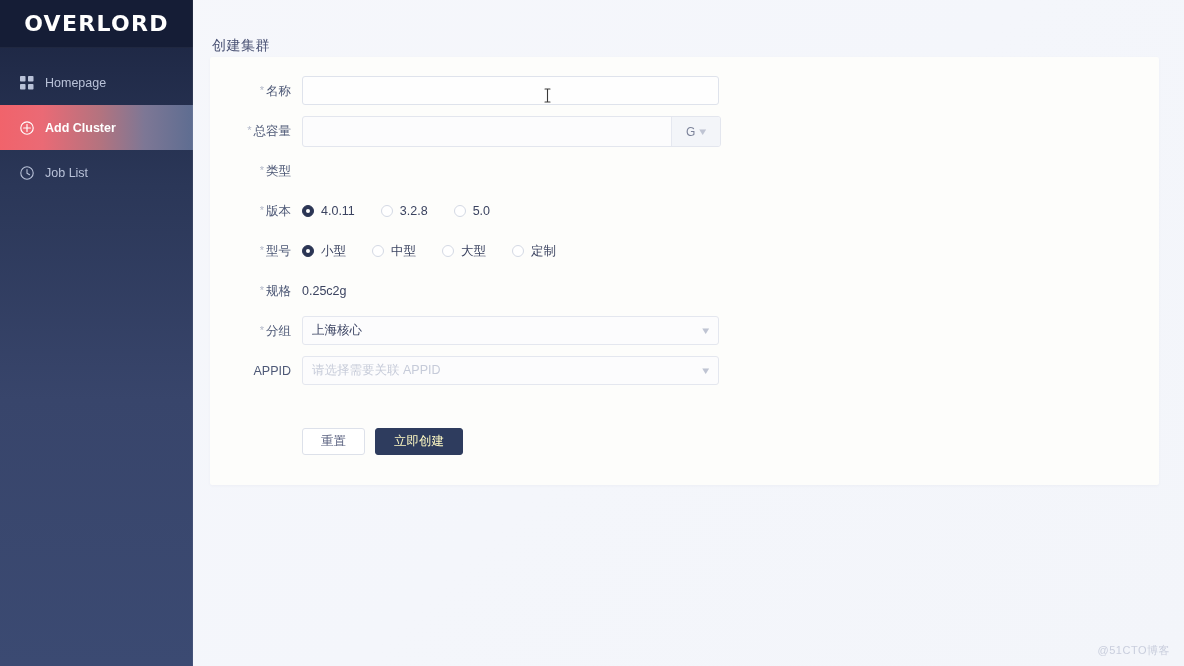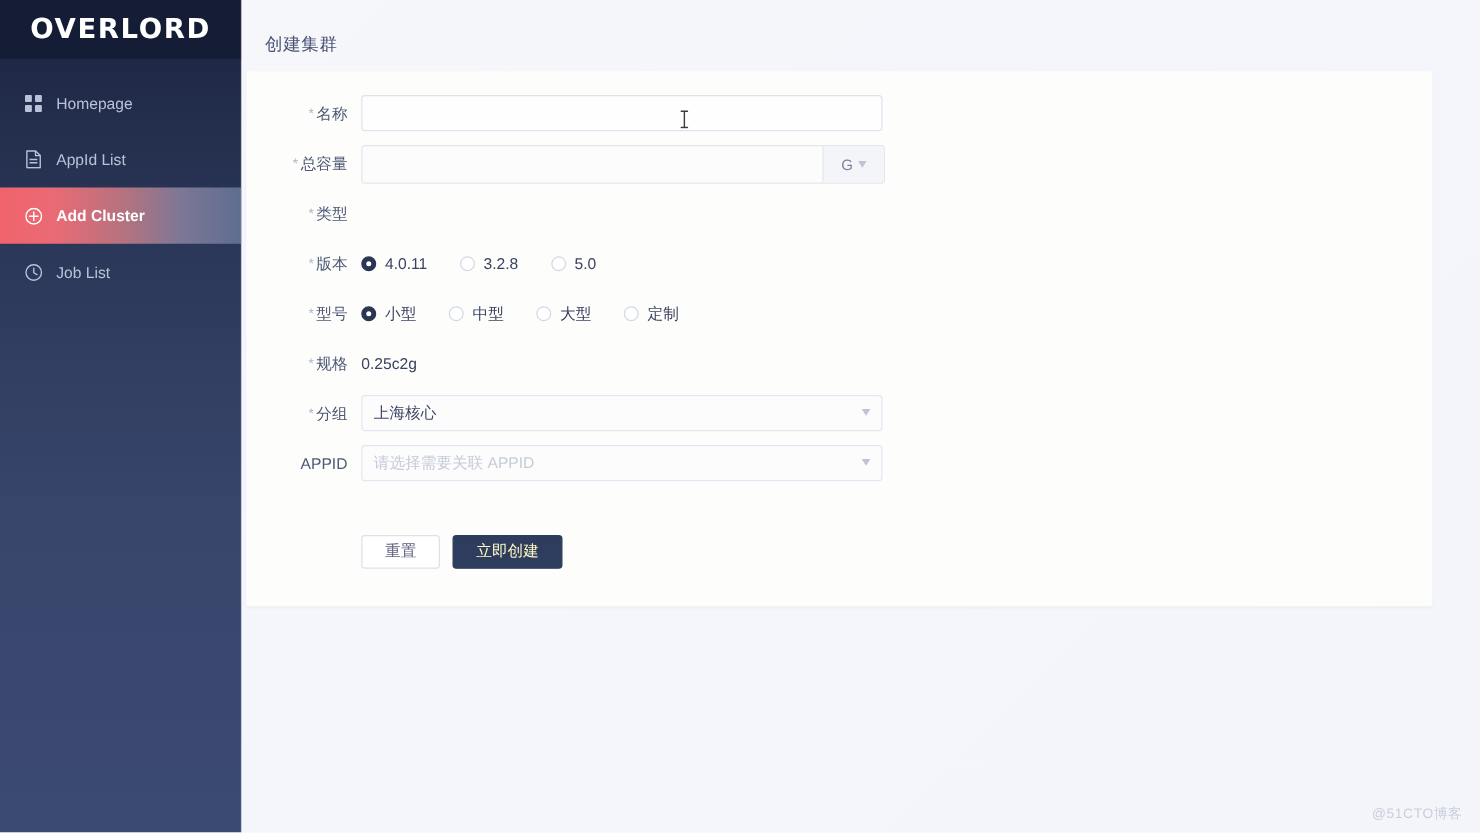--- a/index.html
+++ b/index.html
@@ -88,27 +88,27 @@
   
   .main {
     flex: 1;
     height: 666px;
     position: relative;
     overflow: hidden;
   }
   .page-title {
     font-size: 14px;
     color: #4a5274;
-    padding: 27px 0 0 19px;
+    padding: 37px 0 0 19px;
     letter-spacing: 0.5px;
     font-weight: normal;
   }
   .card {
     position: absolute;
-    left: 4px;
+    left: 17px;
     top: 57px;
     width: 949px;
     height: 428px;
     background: #fdfdfb;
     border-radius: 2px;
     box-shadow: 0 1px 3px rgba(40,50,90,0.04);
   }
 
   
   .form {
@@ -342,31 +342,20 @@
           <svg width="14" height="14" viewBox="0 0 14 14">
             <rect x="0" y="0" width="5.5" height="5.5" rx="0.8" fill="#b9c2d8"></rect>
             <rect x="8" y="0" width="5.5" height="5.5" rx="0.8" fill="#b9c2d8"></rect>
             <rect x="0" y="8" width="5.5" height="5.5" rx="0.8" fill="#b9c2d8"></rect>
             <rect x="8" y="8" width="5.5" height="5.5" rx="0.8" fill="#b9c2d8"></rect>
           </svg>
         </span>
         <span class="nav-label">Homepage</span>
       </div>
 
-      <div class="nav-item">
-        <span class="nav-icon">
-          <svg width="14" height="15" viewBox="0 0 14 15">
-            <path d="M1.5 0.8 H8.5 L12.2 4.4 V14.2 H1.5 Z" fill="none" stroke="#b9c2d8" stroke-width="1.1" stroke-linejoin="round"></path>
-            <path d="M8.4 0.9 V4.5 H12.1" fill="none" stroke="#b9c2d8" stroke-width="1.1" stroke-linejoin="round"></path>
-            <line x1="3.6" y1="7.6" x2="9.9" y2="7.6" stroke="#b9c2d8" stroke-width="1.1"></line>
-            <line x1="3.6" y1="10.2" x2="9.9" y2="10.2" stroke="#b9c2d8" stroke-width="1.1"></line>
-          </svg>
-        </span>
-        <span class="nav-label">AppId List</span>
-      </div>
 
       <div class="nav-item active">
         <span class="nav-icon">
           <svg width="14" height="14" viewBox="0 0 14 14">
             <circle cx="7" cy="7" r="6.2" fill="none" stroke="#ffffff" stroke-width="1.15"></circle>
             <line x1="7" y1="3.6" x2="7" y2="10.4" stroke="#ffffff" stroke-width="1.15" stroke-linecap="round"></line>
             <line x1="3.6" y1="7" x2="10.4" y2="7" stroke="#ffffff" stroke-width="1.15" stroke-linecap="round"></line>
           </svg>
         </span>
         <span class="nav-label">Add Cluster</span>

